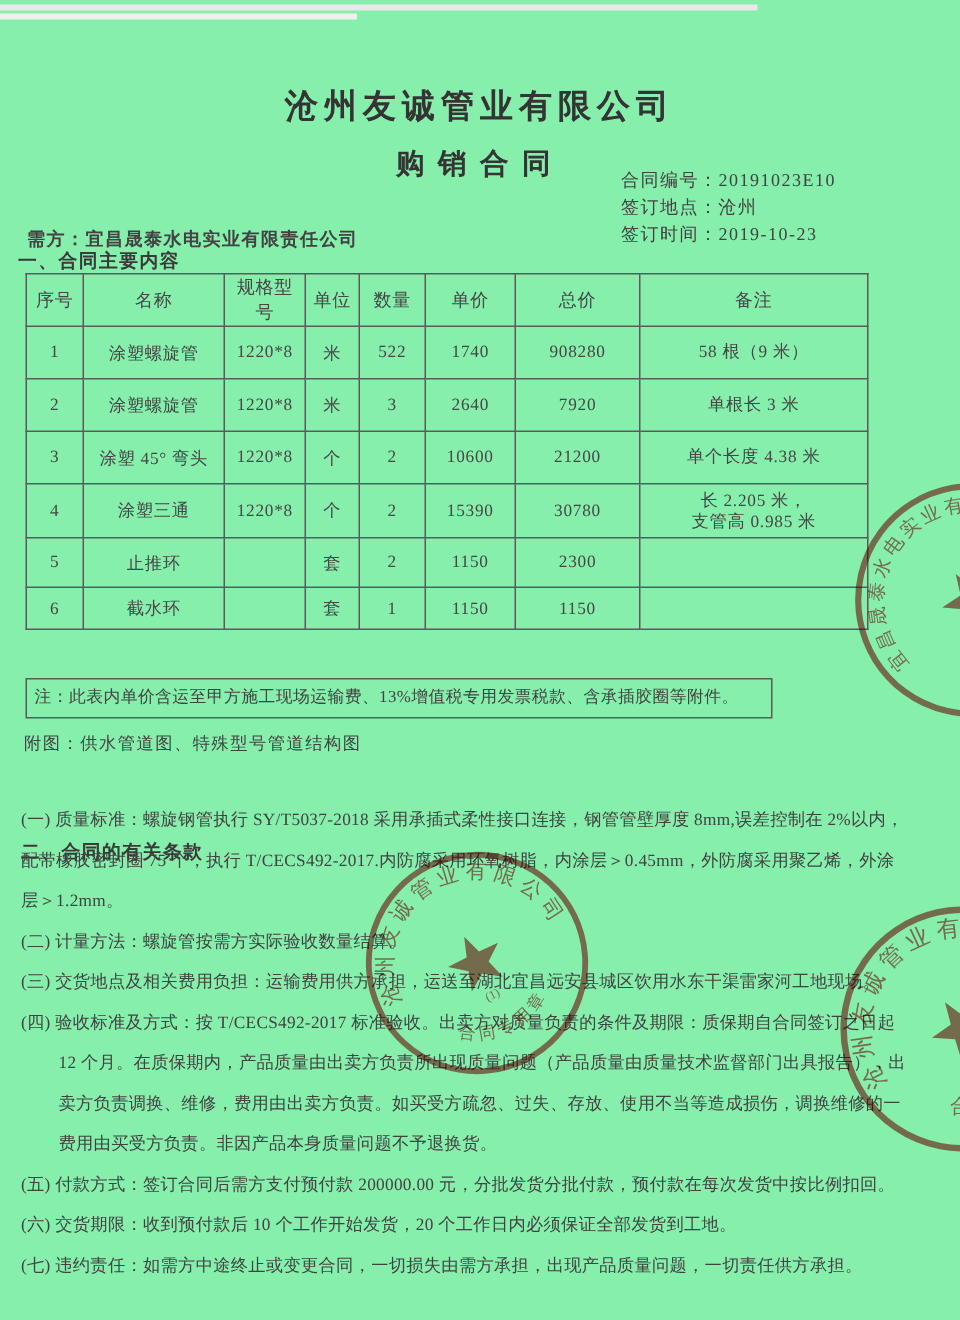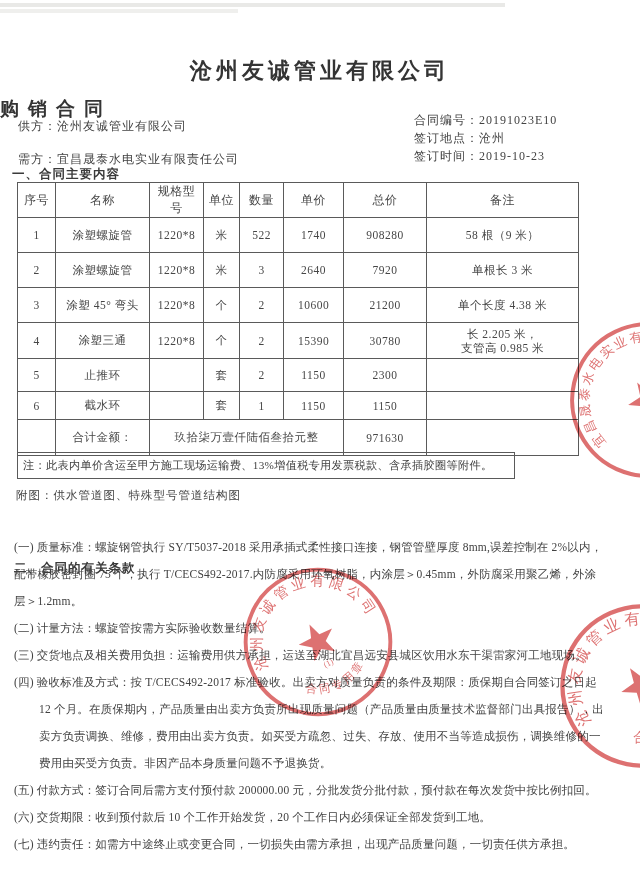--- a/index.html
+++ b/index.html
@@ -1,38 +1,38 @@
 <!DOCTYPE html>
 <html><head>
 <meta charset="utf-8">
 <style>
   html,body{margin:0;padding:0;background:#e9e9e9;}
   .page{
     position:relative; width:640px; height:880px; margin:0 auto;
-    background:#ffffff; overflow:hidden;
+    background:#86efac; overflow:hidden;
     font-family:"Liberation Serif","DejaVu Serif",serif;
     color:#3e3e3e;
   }
   .scan-strip{position:absolute;left:0;background:#e9e9e7;}
   .strip1{top:3px;width:505px;height:4px;}
   .strip2{top:9px;width:238px;height:4px;background:#efefed;}
 
   .title{
     position:absolute; top:56px; left:0; width:100%;
     text-align:center; font-size:22px; letter-spacing:4px;
     font-weight:600; color:#343434;
   }
   .subtitle{
     position:absolute; top:96px; left:0; width:100%;
-    text-align:left; font-size:19px; letter-spacing:9px;
+    text-align:center; font-size:19px; letter-spacing:9px;
     font-weight:600; color:#343434;
   }
   .meta-line{position:absolute; font-size:12px; letter-spacing:1px; color:#424242; white-space:nowrap;}
   .supplier{left:18px; top:118px;}
-  .buyer{left:18px; top:151px;}
+  .buyer{left:18px; top:151px;font-weight:bold;}
   .m-number{left:414px; top:112px;}
   .m-place{left:414px; top:130px;}
   .m-date{left:414px; top:148px;}
 
   .sec-heading{position:absolute; font-size:12.5px; font-weight:600; color:#3a3a3a; letter-spacing:1px; white-space:nowrap;}
   .sec1{left:12px; top:166px;font-family:Liberation Mono, monospace;}
   .sec2{left:14px; top:512px;margin-top:48px;}
 
   table.items{
     position:absolute; left:17px; top:182px; width:561px;
@@ -71,21 +71,20 @@
 <body>
 
 <div class="page">
 
   <div class="scan-strip strip1"></div>
   <div class="scan-strip strip2"></div>
 
   <div class="title">沧州友诚管业有限公司</div>
   <div class="subtitle">购销合同</div>
 
-  <div class="meta-line supplier">供方：沧州友诚管业有限公司</div>
   <div class="meta-line buyer">需方：宜昌晟泰水电实业有限责任公司</div>
   <div class="meta-line m-number">合同编号：20191023E10</div>
   <div class="meta-line m-place">签订地点：沧州</div>
   <div class="meta-line m-date">签订时间：2019-10-23</div>
 
   <div class="sec-heading sec1">一、合同主要内容</div>
 
   <table class="items">
     <colgroup>
       <col style="width:38px">
@@ -164,27 +163,20 @@
       <tr style="height:28px">
         <td>6</td>
         <td>截水环</td>
         <td></td>
         <td>套</td>
         <td>1</td>
         <td>1150</td>
         <td>1150</td>
         <td class="remark"></td>
       </tr>
-      <tr style="height:36px">
-        <td></td>
-        <td>合计金额：</td>
-        <td colspan="4">玖拾柒万壹仟陆佰叁拾元整</td>
-        <td>971630</td>
-        <td></td>
-      </tr>
     </tbody>
   </table>
 
   <div class="note-box">注：此表内单价含运至甲方施工现场运输费、13%增值税专用发票税款、含承插胶圈等附件。</div>
   <div class="attachment">附图：供水管道图、特殊型号管道结构图</div>
 
   <div class="sec-heading sec2">二、合同的有关条款</div>
 
   <div class="clauses">
     <div class="cl-line">(一) 质量标准：螺旋钢管执行 SY/T5037-2018 采用承插式柔性接口连接，钢管管壁厚度 8mm,误差控制在 2%以内，</div>

